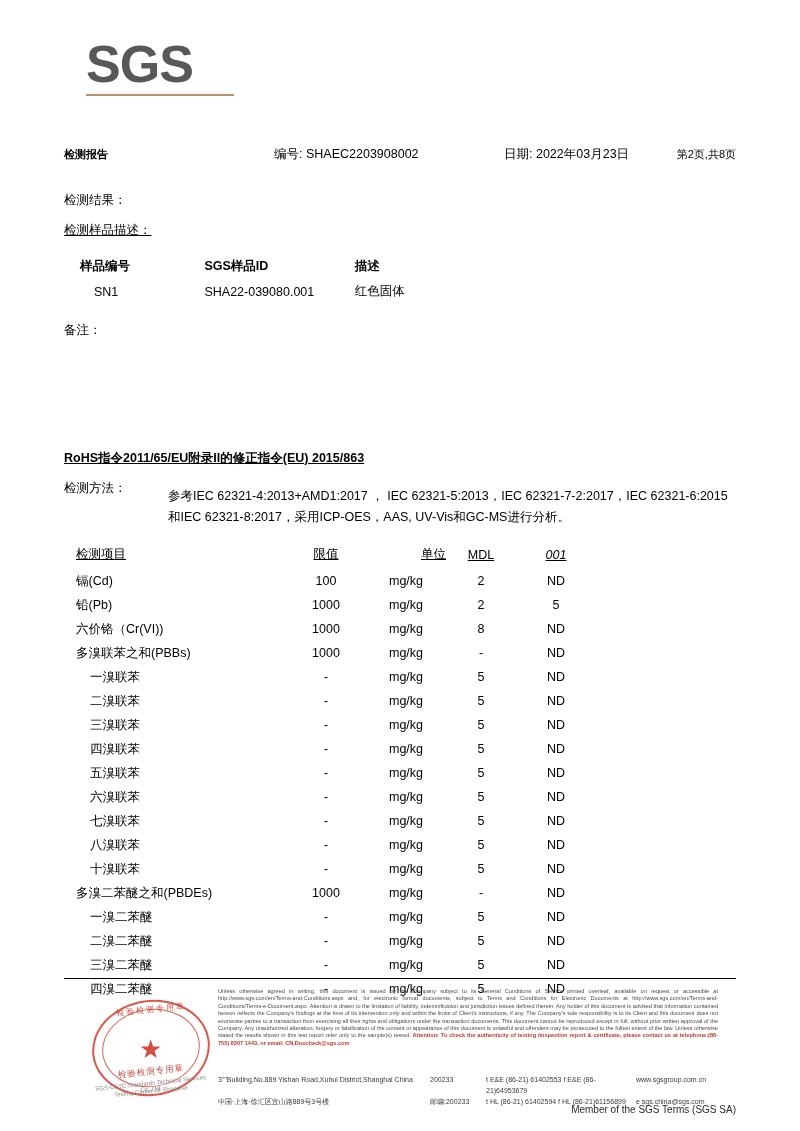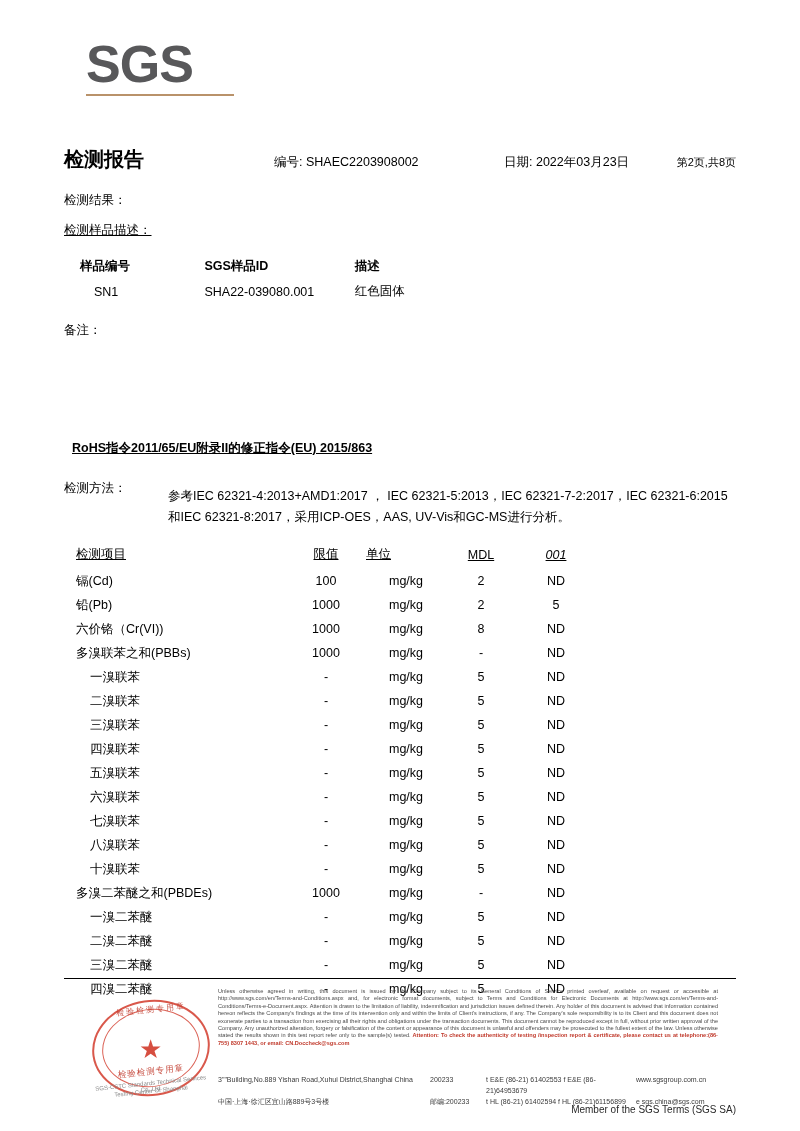--- a/index.html
+++ b/index.html
@@ -47,21 +47,21 @@
   
   .title-row {
     position: absolute;
     left: 64px;
     top: 146px;
     width: 672px;
     display: flex;
     align-items: baseline;
   }
   .doc-title {
-    font-size: 20px;
+    font-size: 11px;
     font-weight: bold;
     color: #000;
     width: 210px;
   }
   .doc-no {
     font-size: 12.5px;
     width: 230px;
   }
   .doc-date {
     font-size: 12.5px;
@@ -106,21 +106,21 @@
 
   #remark-label { left: 64px; top: 322px; }
   .remark-list {
     position: absolute;
     left: 150px;
     top: 348px;
     font-size: 12.5px;
     line-height: 24px;
   }
 
-  #rohs-heading { left: 64px; top: 440px; font-weight: bold; font-size: 12.5px; margin-left: 8px; }
+  #rohs-heading { left: 64px; top: 450px; font-weight: bold; font-size: 12.5px; }
 
   #method-label { left: 64px; top: 480px; }
   #method-text {
     left: 168px; top: 486px; width: 560px;
     font-size: 12.5px; line-height: 21px;
   }
 
   
   .results {
     position: absolute;
@@ -131,21 +131,21 @@
     font-size: 12.5px;
   }
   .results th {
     font-weight: normal;
     text-decoration: underline;
     padding: 0 0 6px 0;
     font-size: 12.5px;
   }
   .results th.h-item { text-align: left; width: 210px; }
   .results th.h-limit { text-align: center; width: 80px; }
-  .results th.h-unit { text-align: left; width: 80px; text-decoration: underline; }
+  .results th.h-unit { text-align: right; width: 80px; text-decoration: underline; }
   .results th.h-mdl { text-align: center; width: 70px; }
   .results th.h-res { text-align: center; width: 80px; font-style: italic; }
   .results td { padding: 2px 0; line-height: 20px; }
   .results td.c-item { text-align: left; }
   .results td.c-item.indent { padding-left: 14px; }
   .results td.c-limit { text-align: center; }
   .results td.c-unit { text-align: center; }
   .results td.c-mdl { text-align: center; }
   .results td.c-res { text-align: center; }
 

